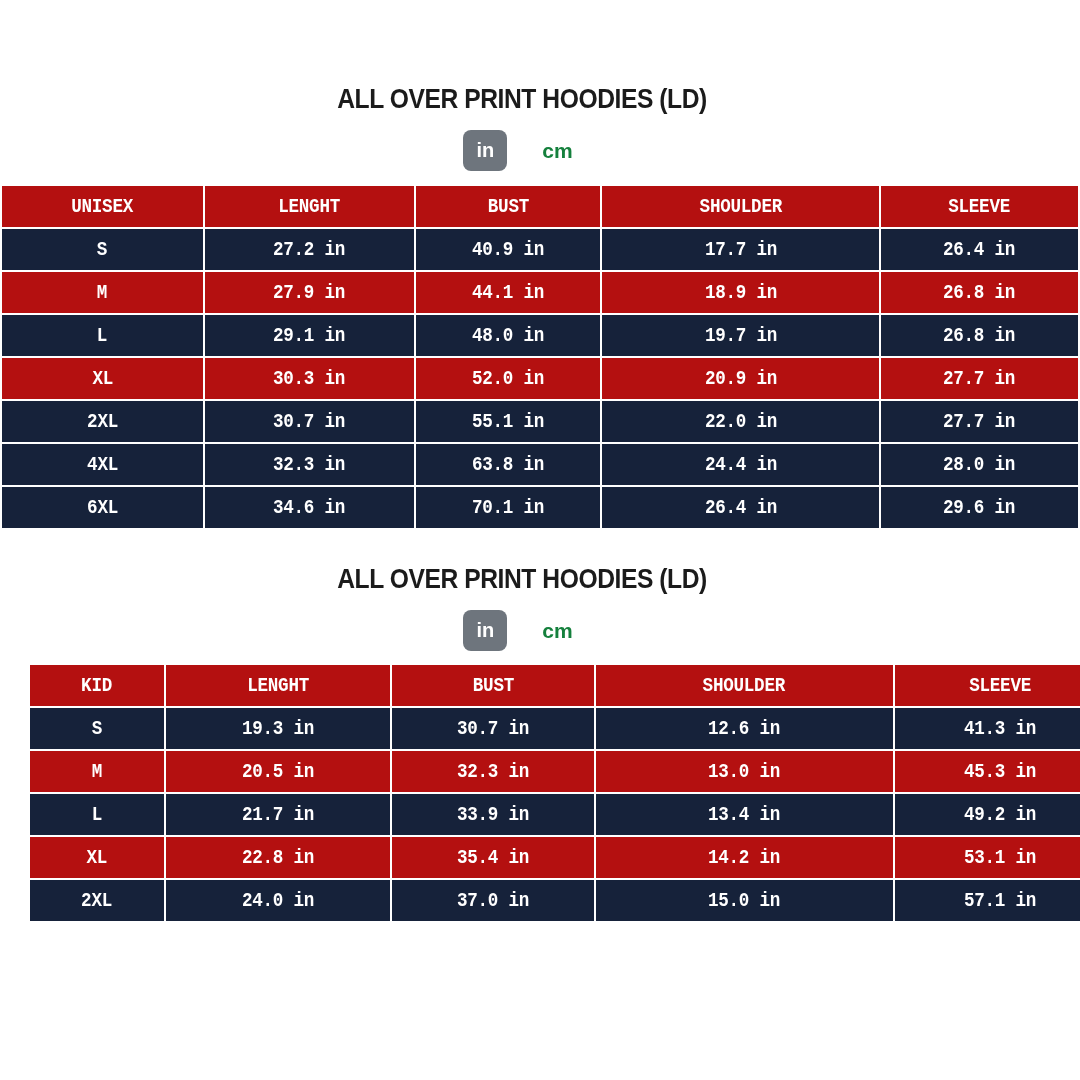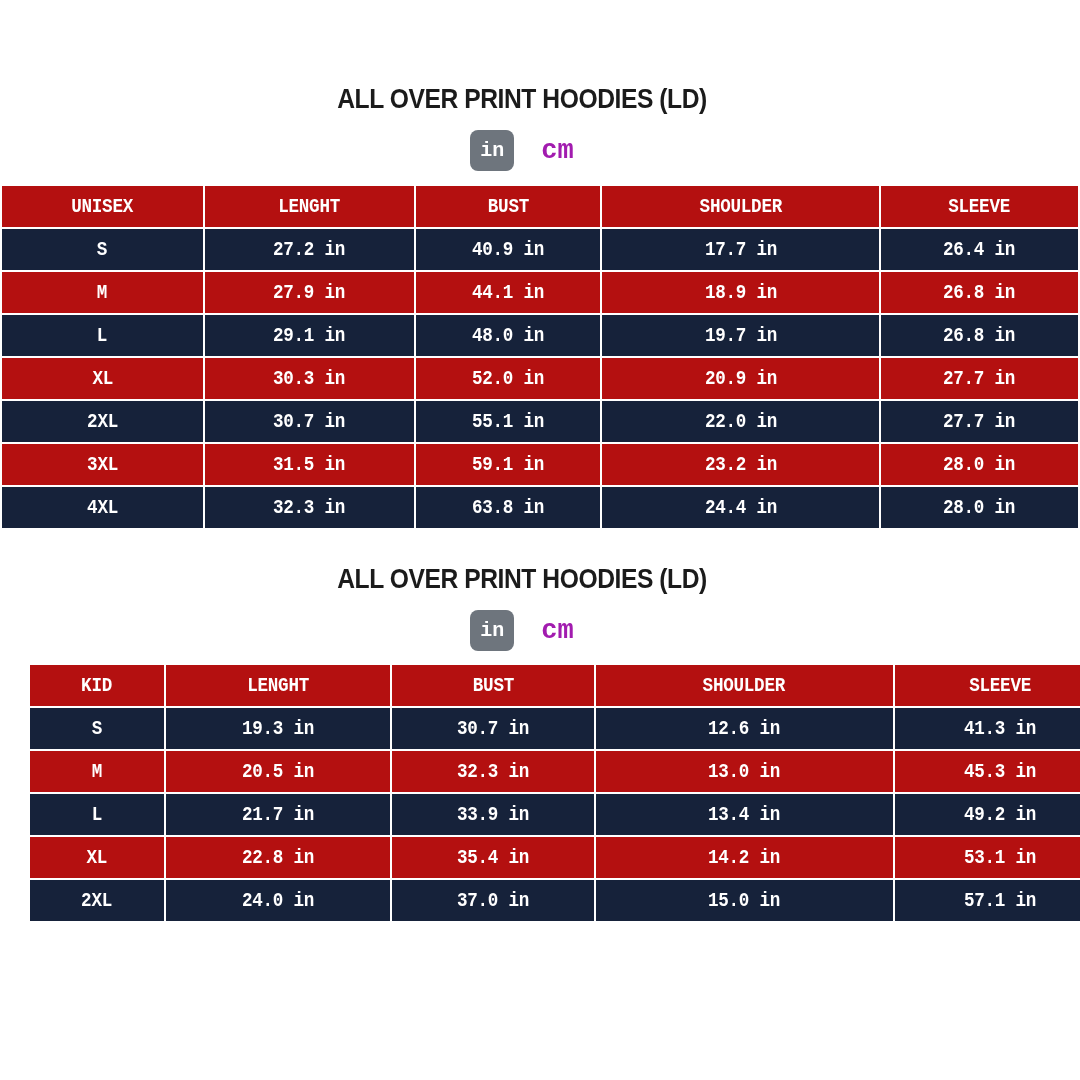--- a/index.html
+++ b/index.html
@@ -28,26 +28,26 @@
   .section-2 .title{margin-top:34px;}
 
   .unit-toggle{
     display:flex;justify-content:center;align-items:center;
     gap:27px;margin-top:16px;height:41px;
   }
   .unit-btn{
     display:inline-flex;align-items:center;justify-content:center;
     width:44px;height:41px;border:none;border-radius:8px;
     background:var(--unit_button_gray);color:#ffffff;
-    font-family:Liberation Mono, monospace;
-    font-size:20px;font-weight:bold;cursor:pointer;padding:0;
+    font-family:Liberation Sans, sans-serif;
+    font-size:20px;font-weight:bold;cursor:pointer;padding:8px;
   }
   .unit-btn.plain{
-    background:transparent;color:#a21caf;width:auto;
-    font-size:27px;font-weight:bold;border-radius:0;
+    background:transparent;color:#15803d;width:auto;
+    font-size:21px;font-weight:bold;border-radius:0;
   }
 
   table.size-table{
     width:1080px;border-collapse:collapse;table-layout:fixed;font-family:Liberation Mono, monospace;
   }
   .section-1 table.size-table{margin-top:13px;}
   .section-2 table.size-table{margin-top:12px;margin-left:28px;}
 
   .size-table th,.size-table td{
     border:2px solid #ffffff;
@@ -123,33 +123,33 @@
             <td><span class="cond">20.9 in</span></td>
             <td><span class="cond">27.7 in</span></td>
           </tr>
           <tr class="navy">
             <td><span class="cond">2XL</span></td>
             <td><span class="cond">30.7 in</span></td>
             <td><span class="cond">55.1 in</span></td>
             <td><span class="cond">22.0 in</span></td>
             <td><span class="cond">27.7 in</span></td>
           </tr>
-          <tr class="red">
-            <td><span class="cond">3XL</span></td>
-            <td><span class="cond">31.5 in</span></td>
-            <td><span class="cond">59.1 in</span></td>
-            <td><span class="cond">23.2 in</span></td>
-            <td><span class="cond">28.0 in</span></td>
-          </tr>
           <tr class="navy">
             <td><span class="cond">4XL</span></td>
             <td><span class="cond">32.3 in</span></td>
             <td><span class="cond">63.8 in</span></td>
             <td><span class="cond">24.4 in</span></td>
             <td><span class="cond">28.0 in</span></td>
+          </tr>
+          <tr class="navy">
+            <td><span class="cond">6XL</span></td>
+            <td><span class="cond">34.6 in</span></td>
+            <td><span class="cond">70.1 in</span></td>
+            <td><span class="cond">26.4 in</span></td>
+            <td><span class="cond">29.6 in</span></td>
           </tr>
         </tbody>
     </table>
   </section>
 
   <section class="section-2">
     <h1 class="title">ALL OVER PRINT HOODIES (LD)</h1>
     <div class="unit-toggle">
       <button class="unit-btn">in</button>
       <button class="unit-btn plain">cm</button>

